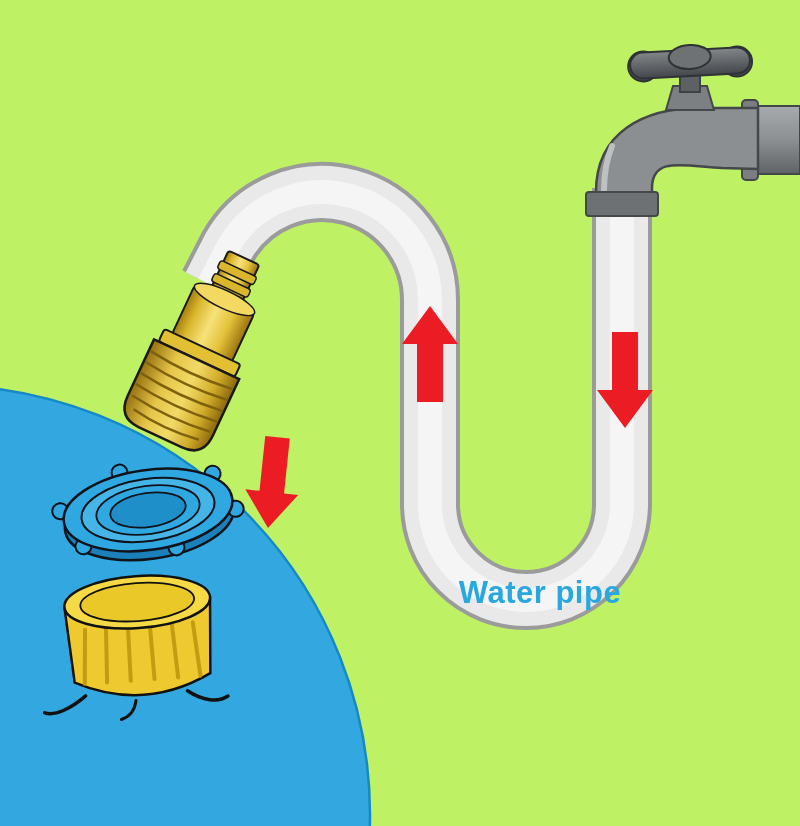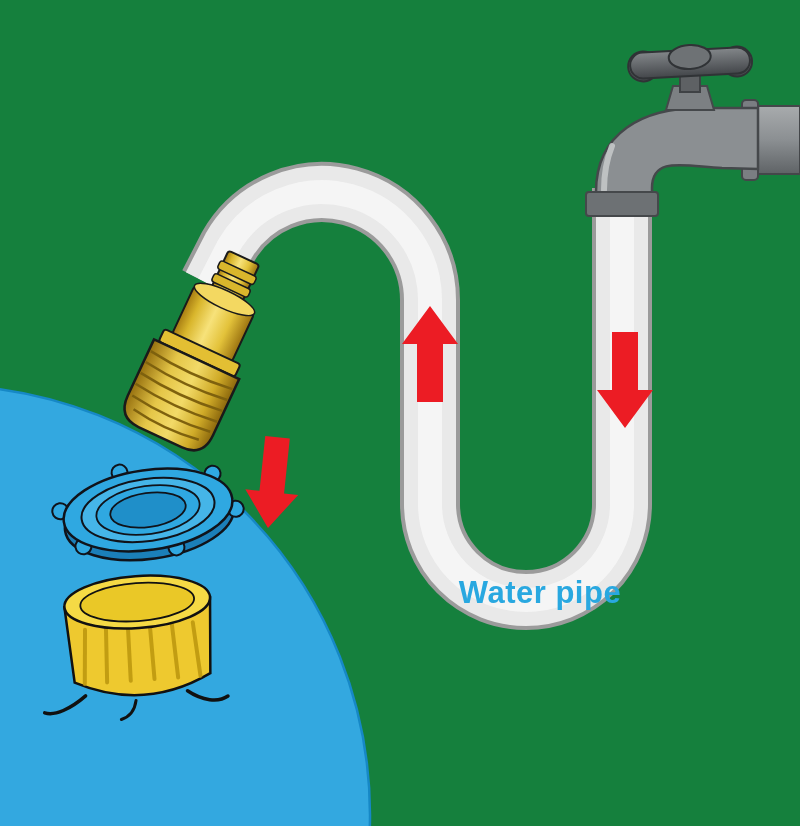--- a/index.html
+++ b/index.html
@@ -1,19 +1,19 @@
 <!DOCTYPE html>
 <html><head>
 <meta charset="utf-8">
 <style>
   html,body{margin:0;padding:0;background:#ffffff;}
   .stage{
     position:relative;
     width:800px;height:826px;
-    background:#15803d;
+    background:#bef264;
     overflow:hidden;
     font-family:"Liberation Sans", sans-serif;
   }
   svg{display:block;}
   .pipe-label{
     font-family:"Liberation Sans", sans-serif;
     font-weight:bold;
     font-size:31px;
     letter-spacing:0.5px;
   }

